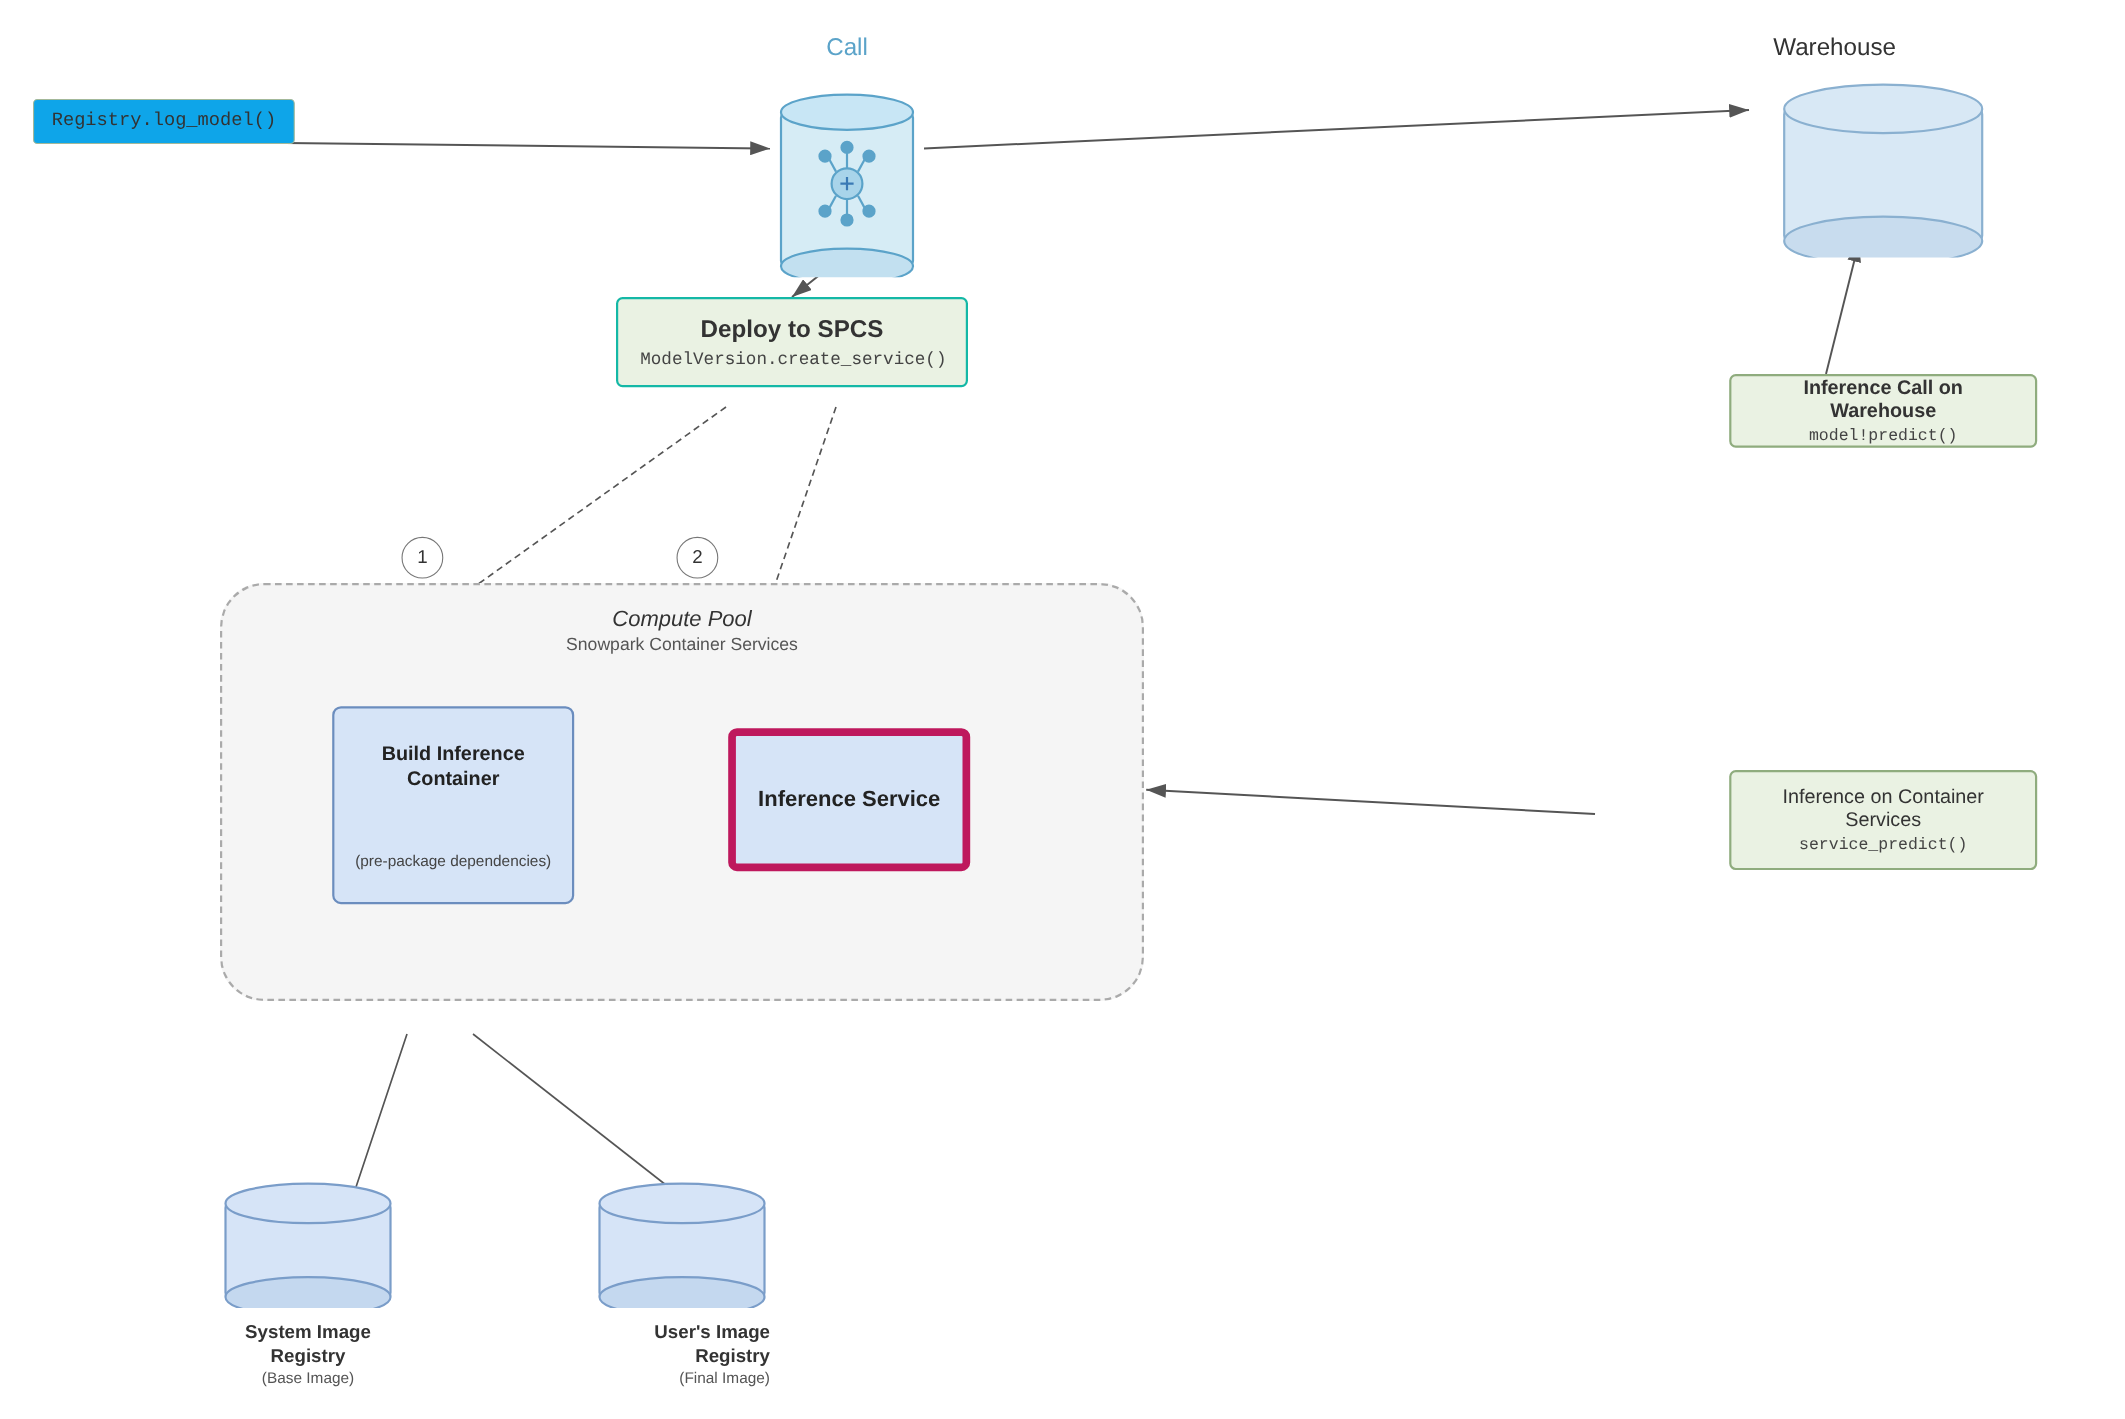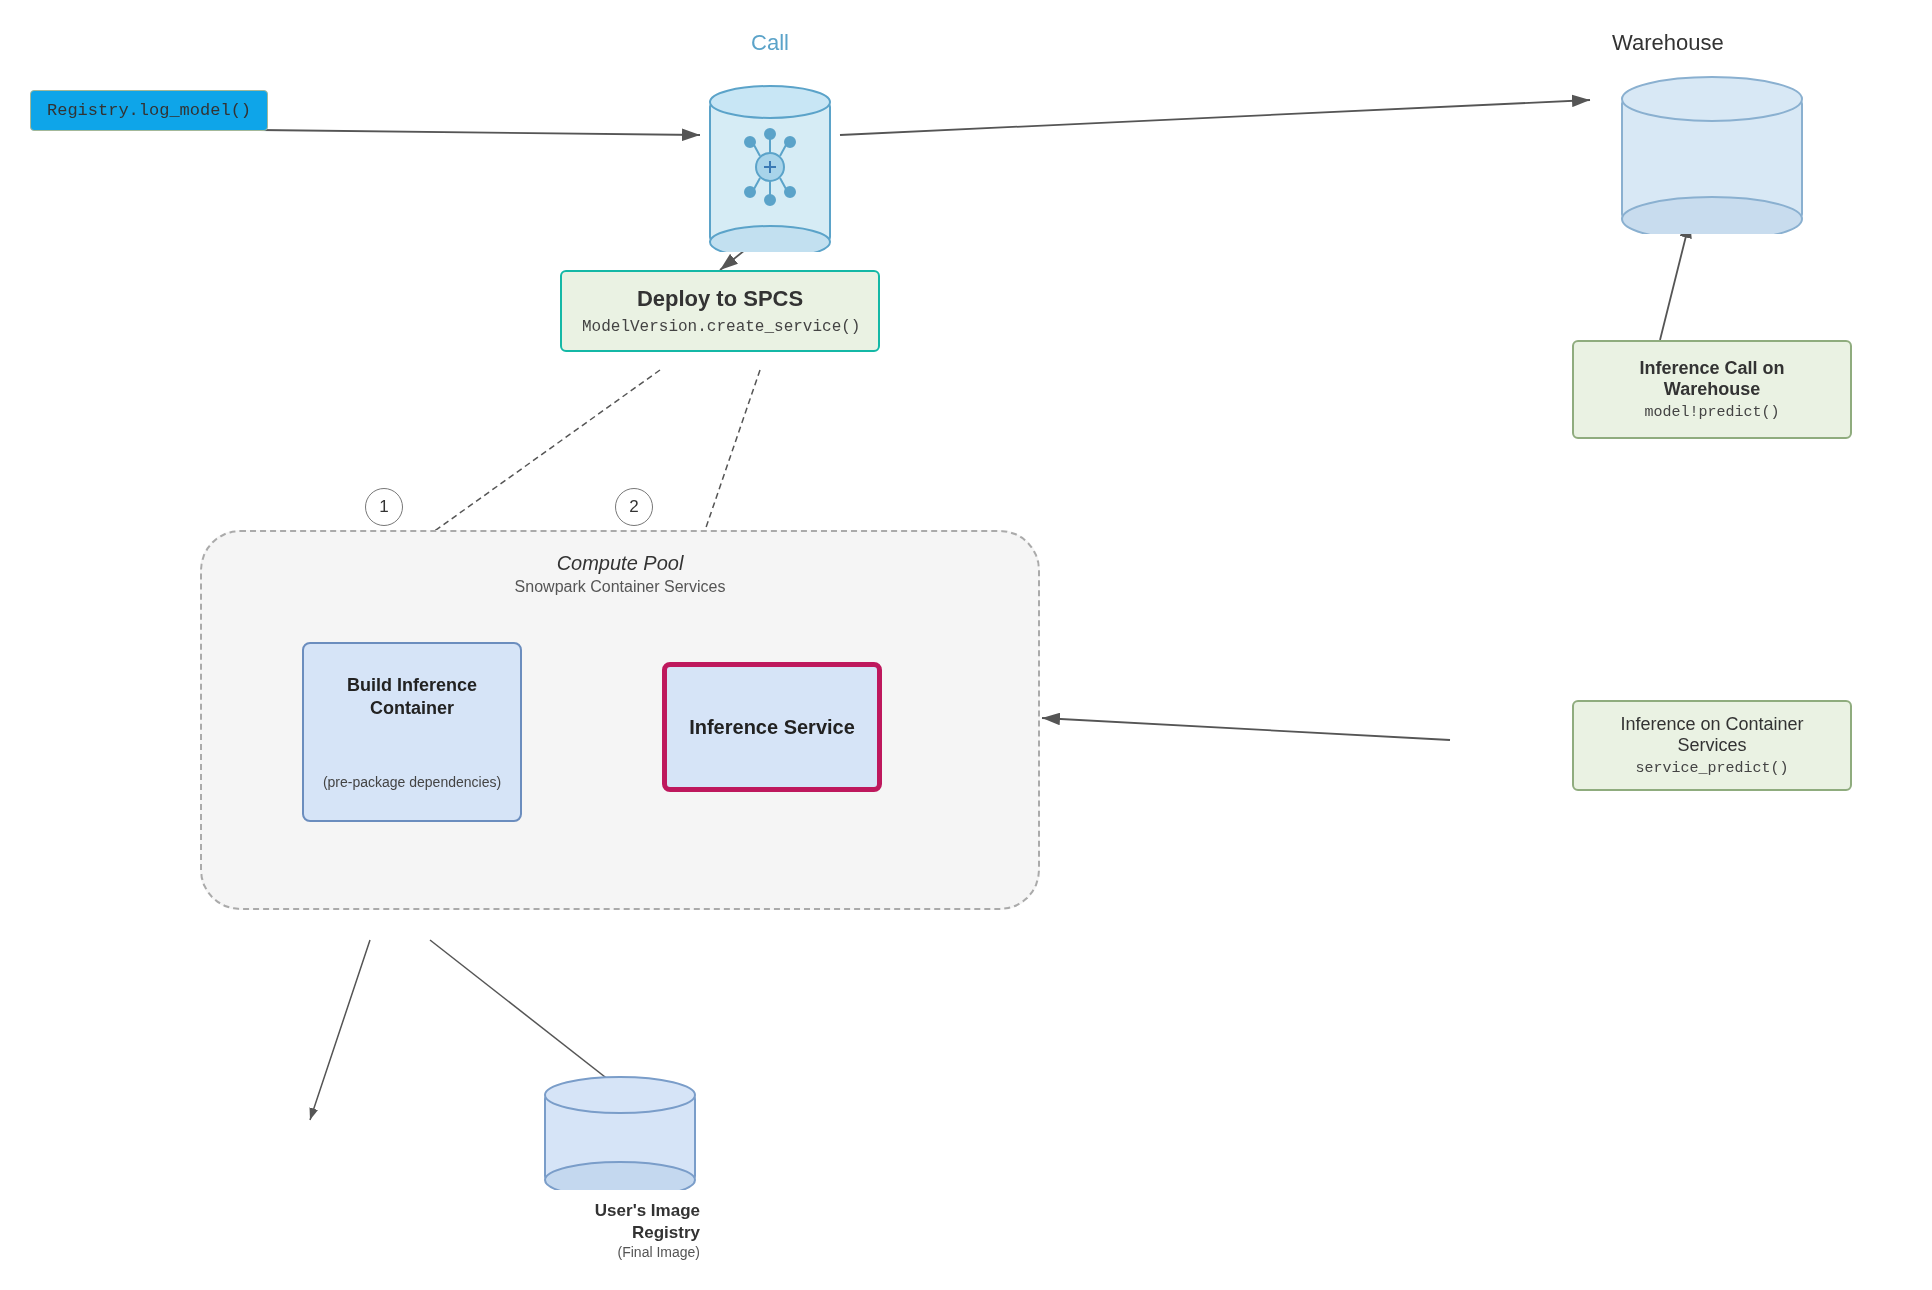--- a/index.html
+++ b/index.html
@@ -101,21 +101,21 @@
 
     
     .inference-warehouse-box {
       position: absolute;
       top: 340px;
       right: 80px;
       width: 280px;
       border: 2px solid #8fac7e;
       background: #eaf2e3;
       border-radius: 6px;
-      padding: 16px 16px;
+      padding: 0 16px;
       text-align: center;
     }
     .inference-warehouse-title {
       font-size: 18px;
       font-weight: 600;
       color: #333;
       margin-bottom: 4px;
     }
     .inference-warehouse-code {
       font-family: 'Courier New', monospace;
@@ -183,21 +183,21 @@
       color: #444;
     }
 
     
     .inference-service-box {
       position: absolute;
       top: 130px;
       left: 460px;
       width: 220px;
       height: 130px;
-      border: 5px solid #be185d;
+      border: 7px solid #be185d;
       background: #d6e4f7;
       border-radius: 8px;
       display: flex;
       align-items: center;
       justify-content: center;
       text-align: center;
     }
     .inference-service-title {
       font-size: 20px;
       font-weight: 700;
@@ -382,20 +382,29 @@
     <div class="inference-service-box">
       <div class="inference-service-title">Inference Service</div>
     </div>
   </div>
 
   <div class="inference-container-box">
     <div class="inference-container-title">Inference on Container Services</div>
     <div class="inference-container-code">service_predict()</div>
   </div>
 
+  <div class="sys-registry">
+    <svg width="160" height="120" viewBox="0 0 160 120">
+      <rect x="5" y="25" width="150" height="85" rx="4" fill="#d6e4f7" stroke="#7a9dc9" stroke-width="2"></rect>
+      <ellipse cx="80" cy="110" rx="75" ry="18" fill="#c4d8ef" stroke="#7a9dc9" stroke-width="2"></ellipse>
+      <ellipse cx="80" cy="25" rx="75" ry="18" fill="#d6e4f7" stroke="#7a9dc9" stroke-width="2"></ellipse>
+    </svg>
+    <div class="registry-cyl-label">System Image Registry</div>
+    <div class="registry-cyl-sub">(Base Image)</div>
+  </div>
 
   <div class="user-registry">
     <svg width="160" height="120" viewBox="0 0 160 120">
       <rect x="5" y="25" width="150" height="85" rx="4" fill="#d6e4f7" stroke="#7a9dc9" stroke-width="2"></rect>
       <ellipse cx="80" cy="110" rx="75" ry="18" fill="#c4d8ef" stroke="#7a9dc9" stroke-width="2"></ellipse>
       <ellipse cx="80" cy="25" rx="75" ry="18" fill="#d6e4f7" stroke="#7a9dc9" stroke-width="2"></ellipse>
     </svg>
     <div class="registry-cyl-label">User's Image Registry</div>
     <div class="registry-cyl-sub">(Final Image)</div>
   </div>

